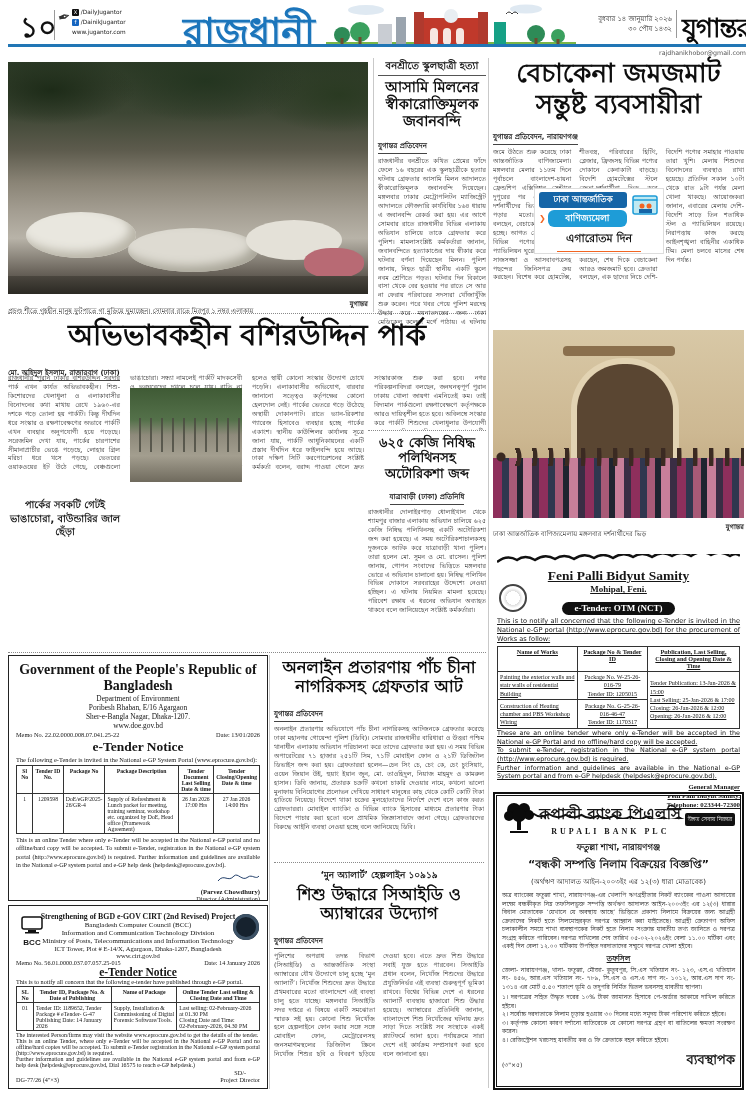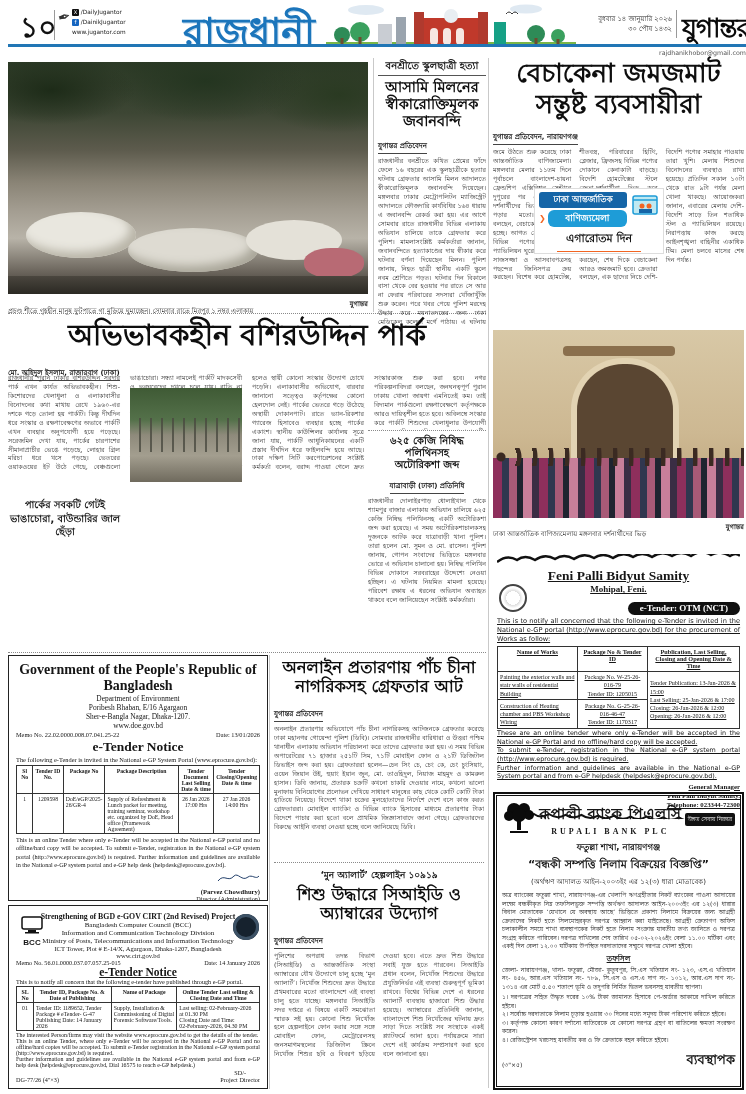--- a/index.html
+++ b/index.html
@@ -146,21 +146,21 @@
     <div class="bodytx j" style="column-count:4;column-gap:10px;height:274px;">রাজধানীর পুরান ঢাকার বশিরউদ্দিন সরদার পার্ক এখন কার্যত অভিভাবকহীন। শিশু-কিশোরদের খেলাধুলা ও এলাকাবাসীর বিনোদনের কথা মাথায় রেখে ১৯৬০-এর দশকে গড়ে তোলা হয় পার্কটি। কিন্তু দীর্ঘদিন ধরে সংস্কার ও রক্ষণাবেক্ষণের অভাবে পার্কটি এখন ব্যবহার অনুপযোগী হয়ে পড়েছে। সরেজমিন দেখা যায়, পার্কের চারপাশের সীমানাপ্রাচীর ভেঙে পড়েছে, লোহার গ্রিল মরিচা ধরে খসে পড়ছে। ভেতরের ওয়াকওয়ের ইট উঠে গেছে, বেঞ্চগুলো ভাঙাচোরা। সন্ধ্যা নামলেই পার্কটি মাদকসেবী ও ভবঘুরেদের দখলে চলে যায়। বাতি না থাকায় নিরাপত্তাহীনতায় ভোগেন প্রাতঃভ্রমণকারীরা। স্থানীয় বাসিন্দা আব্দুল মালেক বলেন, এক সময় এই পার্ক শিশুদের কোলাহলে মুখর থাকত। এখন ময়লা-আবর্জনার ভাগাড়ে পরিণত হয়েছে। খেলার সরঞ্জাম বলতে কিছুই অবশিষ্ট নেই। দোলনা, স্লিপারগুলো ভেঙে পড়ে আছে বছরের পর বছর। সিটি করপোরেশনের পক্ষ থেকে মাঝেমধ্যে পরিষ্কার-পরিচ্ছন্নতার কাজ করা হলেও স্থায়ী কোনো সংস্কার উদ্যোগ চোখে পড়েনি। এলাকাবাসীর অভিযোগ, বারবার জানানো সত্ত্বেও কর্তৃপক্ষের কোনো হেলদোল নেই। পার্কের ভেতরে গড়ে উঠেছে অস্থায়ী দোকানপাট। রাতে ভ্যান-রিকশার গ্যারেজ হিসাবেও ব্যবহার হচ্ছে পার্কের একাংশ। স্থানীয় কাউন্সিলর কার্যালয় সূত্রে জানা যায়, পার্কটি আধুনিকায়নের একটি প্রস্তাব দীর্ঘদিন ধরে ফাইলবন্দি হয়ে আছে। ঢাকা দক্ষিণ সিটি করপোরেশনের সংশ্লিষ্ট কর্মকর্তা বলেন, বরাদ্দ পাওয়া গেলে দ্রুত সংস্কারকাজ শুরু করা হবে। নগর পরিকল্পনাবিদরা বলছেন, জনঘনত্বপূর্ণ পুরান ঢাকায় খোলা জায়গা এমনিতেই কম। তাই বিদ্যমান পার্কগুলো রক্ষণাবেক্ষণে কর্তৃপক্ষকে আরও দায়িত্বশীল হতে হবে। অবিলম্বে সংস্কার করে পার্কটি শিশুদের খেলাধুলার উপযোগী করার দাবি জানিয়েছেন এলাকাবাসী। পাশাপাশি রাতে পর্যাপ্ত আলো ও নিরাপত্তা প্রহরীর ব্যবস্থা করারও দাবি তাদের।</div>
     <div class="abs" style="left:122px;top:14px;width:112px;height:94px;
                 background:linear-gradient(180deg,#3f5a35 0%,#54714a 34%,#8e8a7b 50%,#a39e8f 72%,#6f6a5d 100%);">
       <div class="abs" style="left:0;top:30px;width:112px;height:34px;
             background:repeating-linear-gradient(90deg,rgba(60,60,52,0) 0 9px,#4a4a40 9px 11px);opacity:.8;"></div>
     </div>
     <div class="abs ctr" style="left:0;top:124px;width:114px;height:48px;background:#fff;font-weight:bold;font-size:9.8px;line-height:1.4;">পার্কের সবকটি গেটই ভাঙাচোরা, বাউন্ডারির জাল ছেঁড়া</div>
 
     <div class="abs" style="left:360px;top:56px;width:118px;height:218px;background:#fff;">
       <div class="dotline" style="width:100%;"></div>
-      <div class="ctr bn-head pre" style="font-size:10px;margin-top:4px;">৬২৫ কেজি নিষিদ্ধ
+      <div class="ctr bn-head pre" style="font-size:13px;margin-top:4px;">৬২৫ কেজি নিষিদ্ধ
 পলিথিনসহ
 অটোরিকশা জব্দ</div>
       <div class="ctr" style="margin-top:3px;"><span class="byline">যাত্রাবাড়ী (ঢাকা) প্রতিনিধি</span></div>
       <div class="bodytx j" style="margin-top:3px;height:128px;">রাজধানীর দোলাইরপাড় ধোলাইখাল থেকে শ্যামপুর বাজার এলাকায় অভিযান চালিয়ে ৬২৫ কেজি নিষিদ্ধ পলিথিনসহ একটি অটোরিকশা জব্দ করা হয়েছে। এ সময় অটোরিকশাচালকসহ দুজনকে আটক করে যাত্রাবাড়ী থানা পুলিশ। তারা হলেন মো. সুমন ও মো. রাসেল। পুলিশ জানায়, গোপন সংবাদের ভিত্তিতে মঙ্গলবার ভোরে এ অভিযান চালানো হয়। নিষিদ্ধ পলিথিন বিভিন্ন দোকানে সরবরাহের উদ্দেশ্যে নেওয়া হচ্ছিল। এ ঘটনায় নিয়মিত মামলা হয়েছে। পরিবেশ রক্ষায় এ ধরনের অভিযান অব্যাহত থাকবে বলে জানিয়েছেন সংশ্লিষ্ট কর্মকর্তারা।</div>
     </div>
   </div>
   <div class="abs dotline" style="left:8px;top:652px;width:478px;"></div>
 
   <div class="abs" style="left:493px;top:330px;width:251px;height:188px;overflow:hidden;
               background:linear-gradient(180deg,#d8c8a6 0%,#cdb892 55%,#b9a076 100%);">
@@ -177,21 +177,21 @@
   </div>
 
   <div class="abs" style="left:493px;top:552px;width:251px;height:246px;box-sizing:border-box;padding:2px 4px;text-decoration:underline;">
     <svg width="243" height="12" viewBox="0 0 243 12" style="display:block;">
       <path d="M0 8 q10 -8 20 -2 q8 -6 18 0 q10 -7 20 -1 q9 -6 19 0 q10 -7 20 -1 q9 -6 19 0 q10 -7 20 -1 q9 -6 19 0 q10 -7 20 -1 q9 -6 19 0 q10 -7 20 -1 q9 -5 19 1 q6 -4 10 0" stroke="#111" stroke-width="2.4" fill="none"></path>
     </svg>
     <div style="position:relative;">
       <span class="abs" style="left:2px;top:16px;width:28px;height:28px;border:2px solid #444;border-radius:50%;box-sizing:border-box;background:radial-gradient(circle,#fff 40%,#ddd 41%,#fff 60%);"></span>
       <div class="ctr" style="font-family:'Liberation Serif',serif;font-weight:bold;font-size:13.5px;margin-top:2px;">Feni Palli Bidyut Samity</div>
       <div class="ctr" style="font-family:'Liberation Serif',serif;font-weight:bold;font-size:9px;text-decoration:underline;">Mohipal, Feni.</div>
-      <div class="ctr" style="margin-top:2px;text-align:right;"><span class="pill">e-Tender: OTM (NCT)</span></div>
+      <div class="ctr" style="margin-top:2px;"><span class="pill">e-Tender: OTM (NCT)</span></div>
       <div class="j small-eng" style="margin-top:2px;font-size:6.6px;">This is to notify all concerned that the following e-Tender is invited in the National e-GP portal (http://www.eprocure.gov.bd) for the procurement of Works as follow:</div>
       <table class="tnd" style="margin-top:2px;">
         <tbody>
             <tr>
           <th style="width:33%;font-size:6.2px;">Name of Works</th>
           <th style="width:29%;font-size:6.2px;">Package No &amp; Tender ID</th>
           <th style="width:38%;font-size:6.2px;">Publication, Last Selling, Closing and Opening Date &amp; Time</th>
         </tr>
         <tr>
           <td class="small-eng" style="font-size:6.1px;">Painting the exterior walls and stair walls of residential Building</td>

